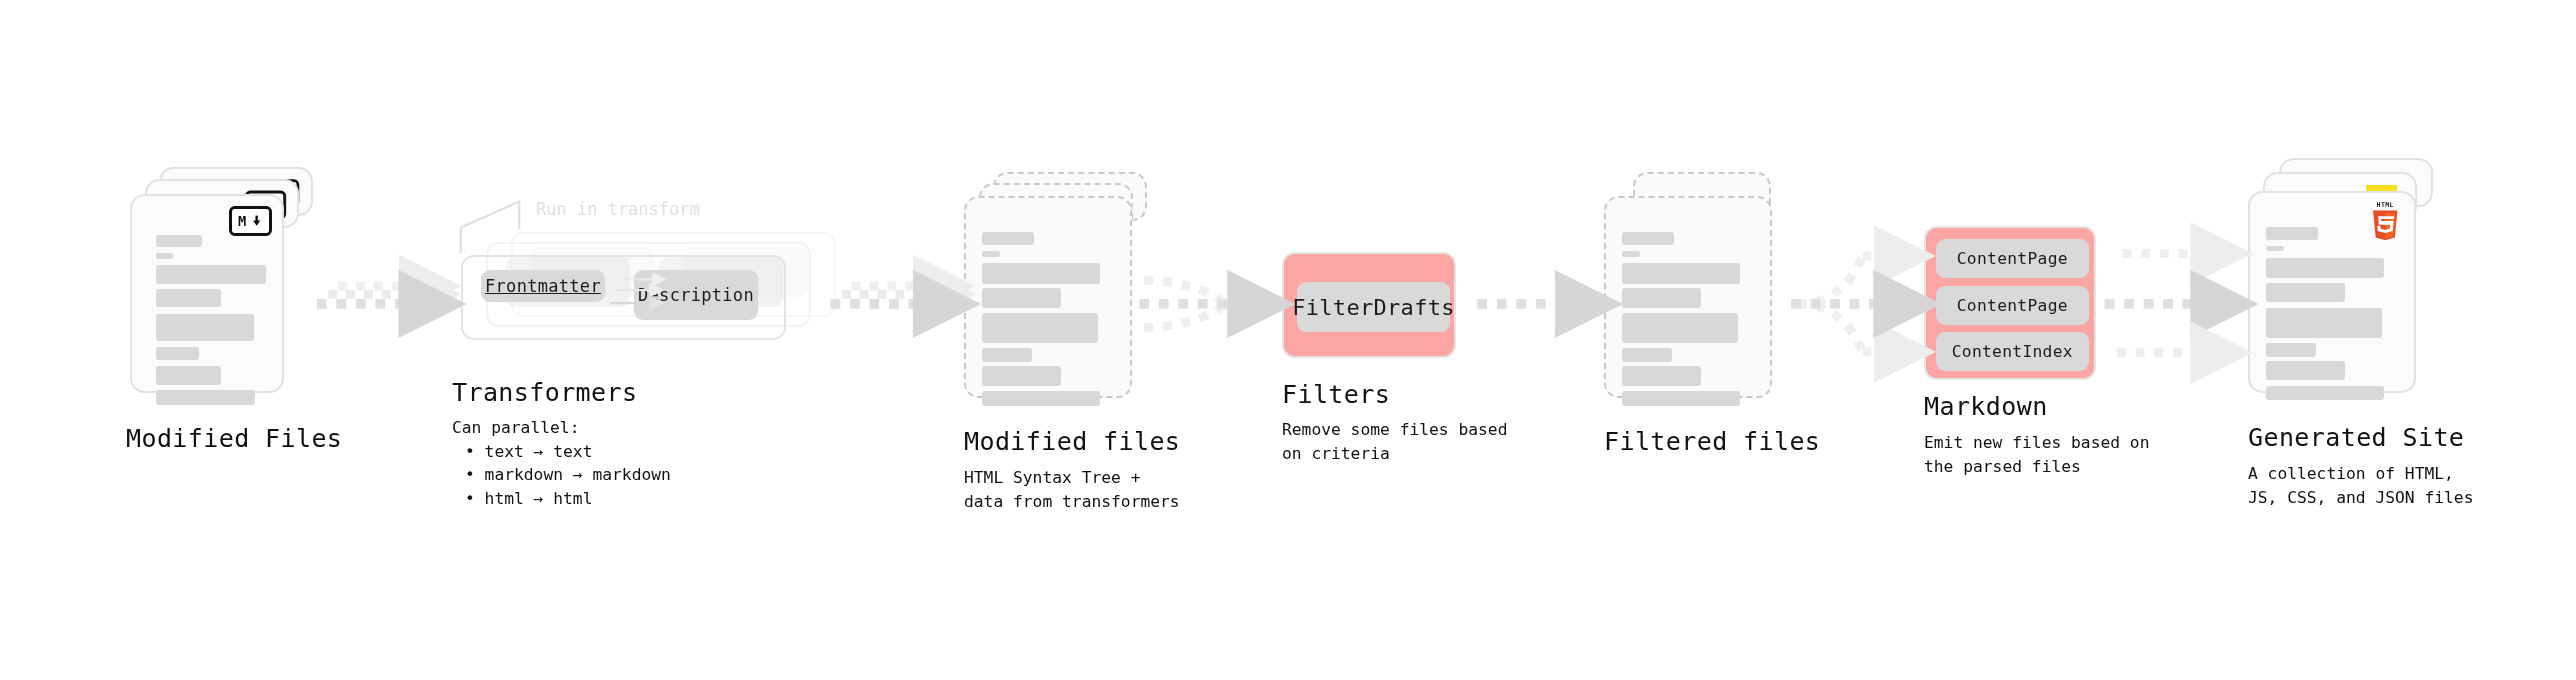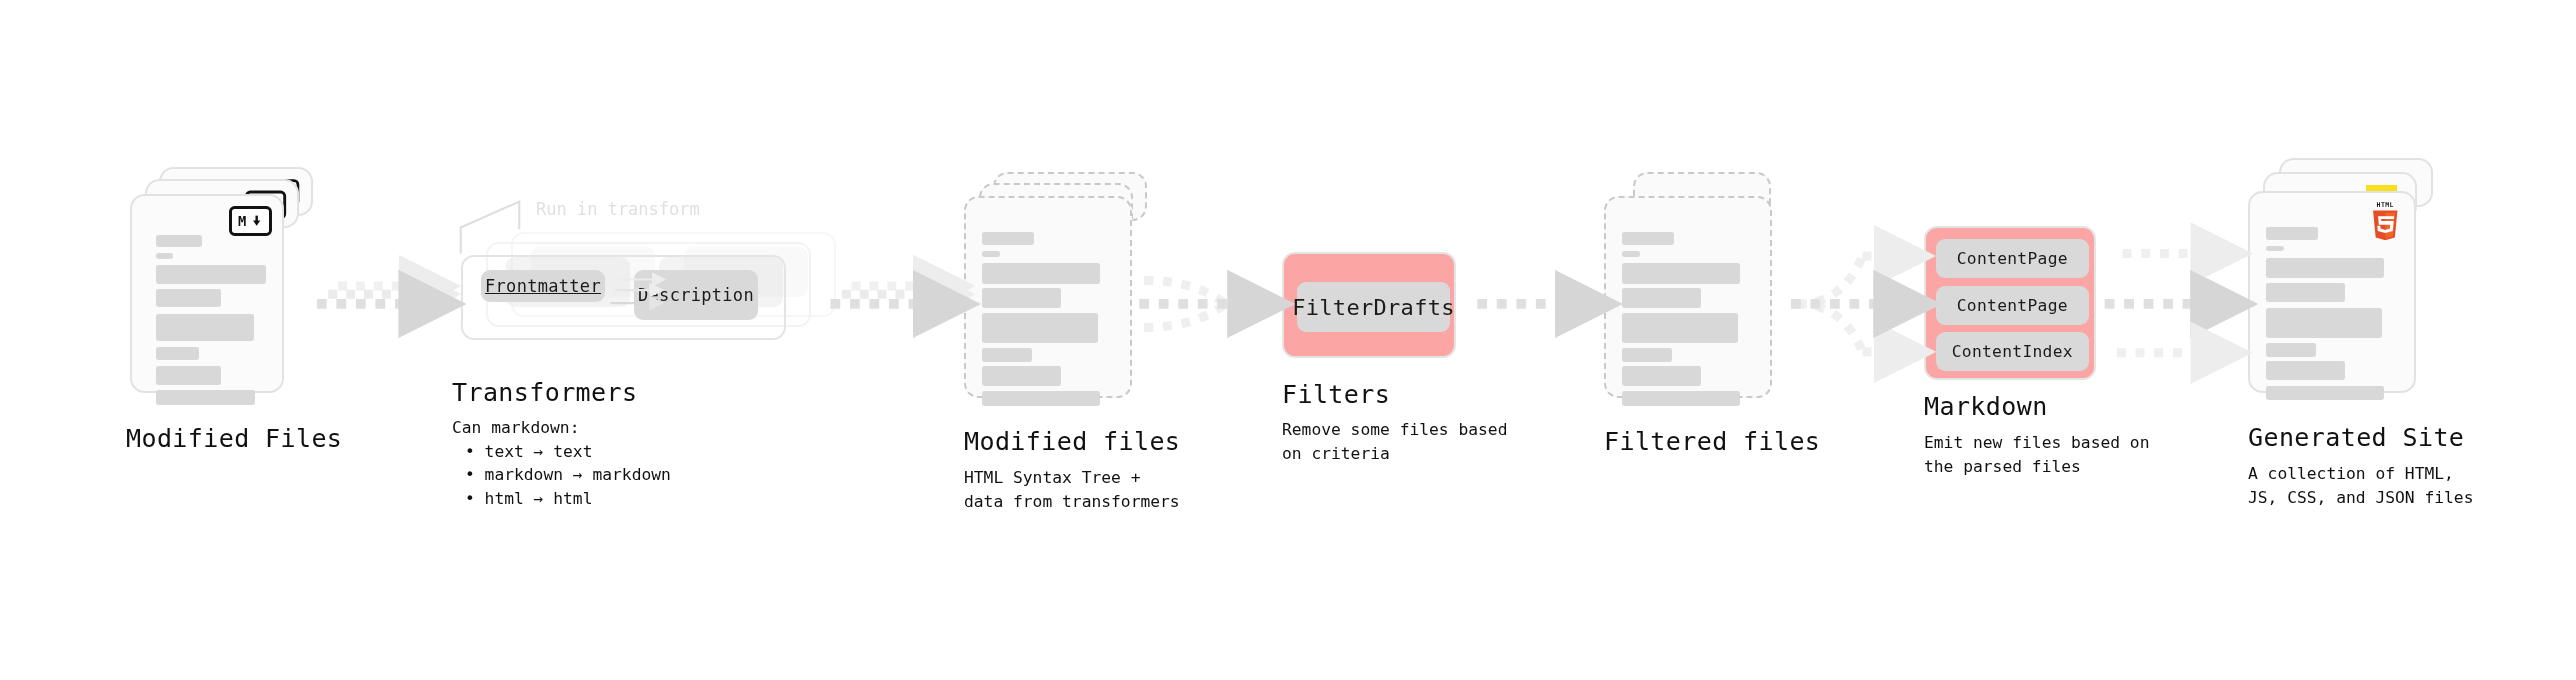--- a/index.html
+++ b/index.html
@@ -167,21 +167,21 @@
 
     <div class="pbox" style="left:9px; top:60px; width:325px; height:85px; background:transparent;">
       <div class="pill" style="left:18px; top:13px; width:124px; height:32px; font-size:17px;text-decoration:underline;">Frontmatter</div>
       <div class="pill" style="left:171px; top:13px; width:124px; height:50px; font-size:17px;">Description</div>
     </div>
   </div>
 
   <div class="note" style="left:536px; top:199px;">Run in transform</div>
 
   <div class="title" style="left:452px; top:378px;">Transformers</div>
-  <div class="desc" style="left:452px; top:416px;">Can markdown:</div>
+  <div class="desc" style="left:452px; top:416px;">Can parallel:</div>
   <div class="bullets" style="left:465px; top:440px;">• text → text</div>
   <div class="bullets" style="left:465px; top:463px;">• markdown → markdown</div>
   <div class="bullets" style="left:465px; top:487px;">• html → html</div>
 
   <div class="doc-stack" style="left:964px; top:172px; width:187px; height:252px;">
     <div class="doc dashed" style="left:29px; top:0px; width:154px; height:49px;"></div>
     <div class="doc dashed" style="left:14.6px; top:10.6px; width:154px; height:49px;"></div>
     <div class="doc dashed" style="left:0px; top:24.4px; width:168px; height:202px;">
       <div class="skel" style="left:16.3px; top:34px;  width:52px;  height:13px;"></div>
       <div class="skel" style="left:16.3px; top:53px;  width:18px;  height:5.7px;"></div>

